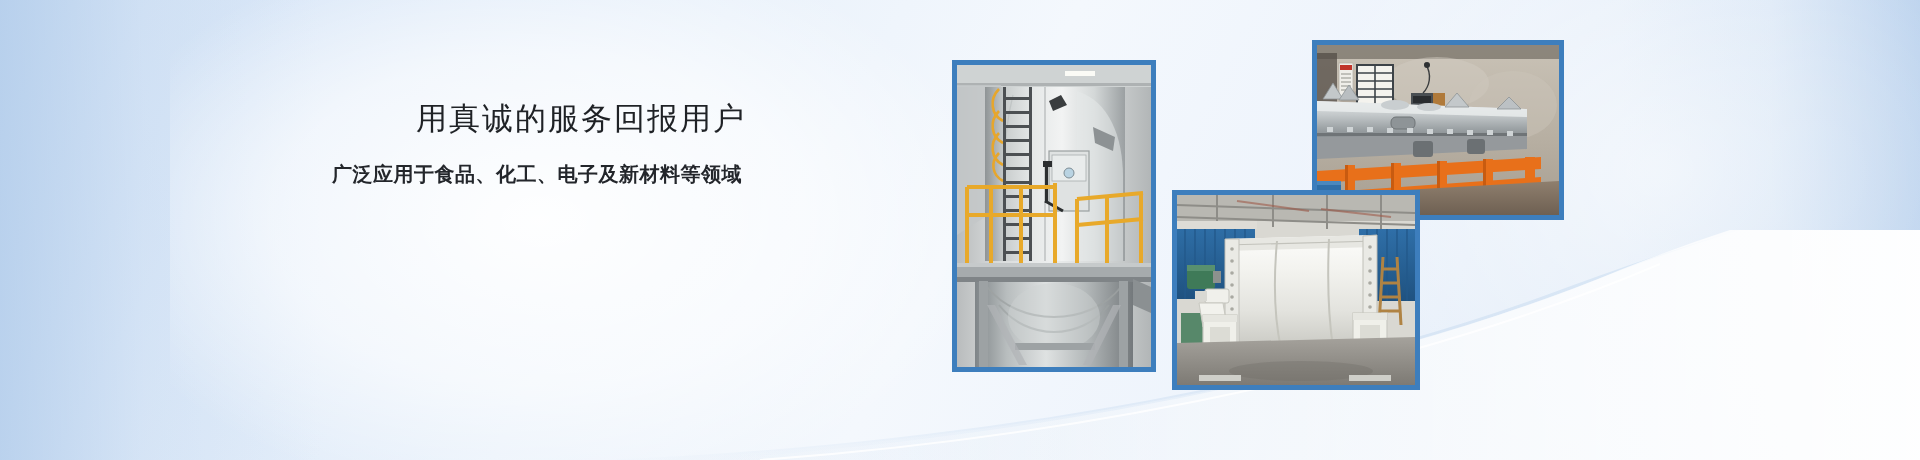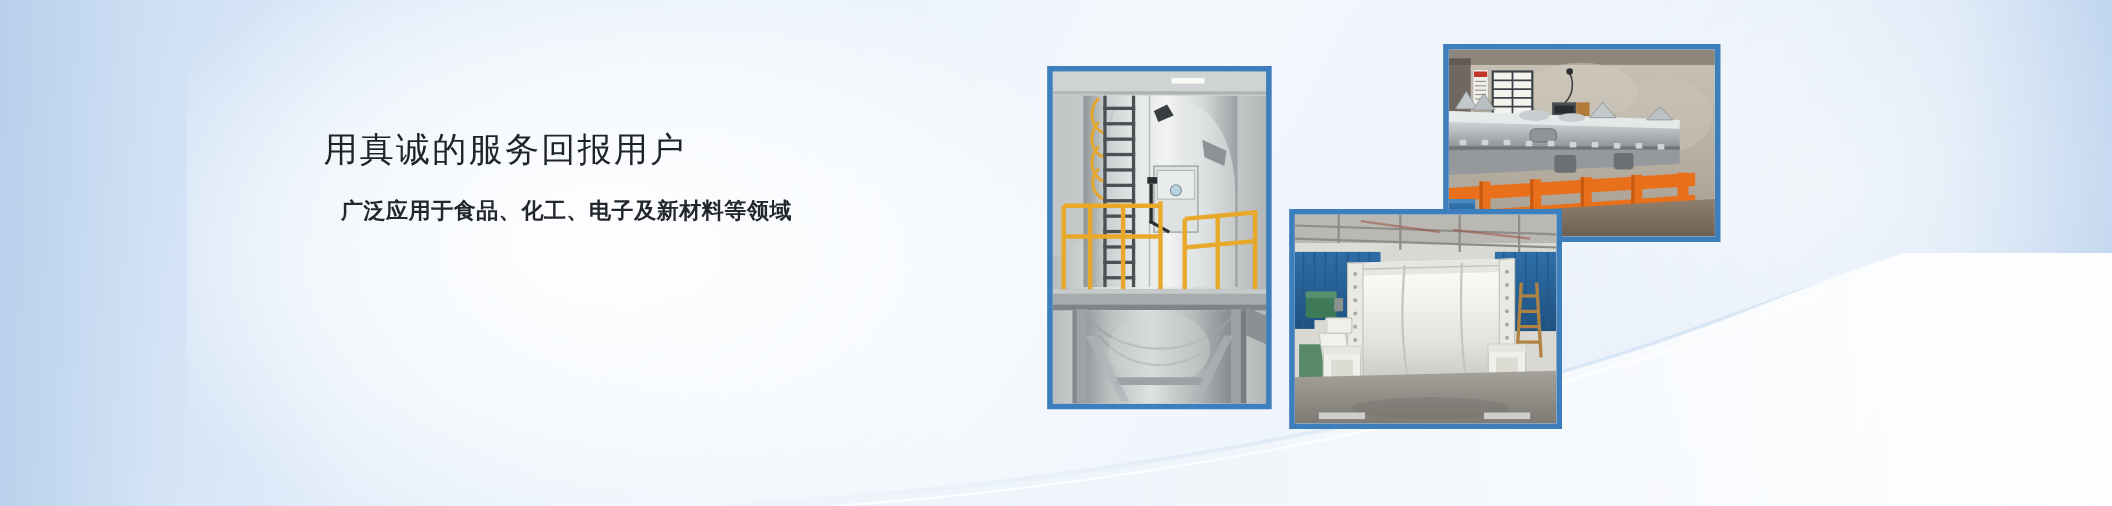--- a/index.html
+++ b/index.html
@@ -52,23 +52,23 @@
     left: 0; right: 0; bottom: 0;
     width: 1920px;
     height: 230px;
     pointer-events: none;
   }
 
   
   .copy {
     position: absolute;
     left: 294px;
-    top: 117px;
+    top: 100px;
     width: 452px;
-    text-align: left;
+    text-align: right;
   }
   .headline {
     font-size: 31px;
     font-weight: 400;
     color: #1f2226;
     letter-spacing: 2px;
     line-height: 1.2;
     margin: 0 0 24px 0;
     white-space: nowrap;
   }
@@ -87,21 +87,21 @@
     box-shadow: 0 1px 3px rgba(10,60,110,0.28);
     margin: 0 0 26px 0;
     white-space: nowrap;
     box-sizing: border-box;
   }
   .subline {
     font-size: 20px;
     font-weight: 700;
     color: #23262b;
     letter-spacing: 0.5px;
-    margin: 16px;
+    margin: 4px;
     white-space: nowrap;
   }
 
   
   .photo {
     position: absolute;
     border: 5px solid #3d7ebd;
     box-sizing: border-box;
     background: #c6cdd2;
     overflow: hidden;

